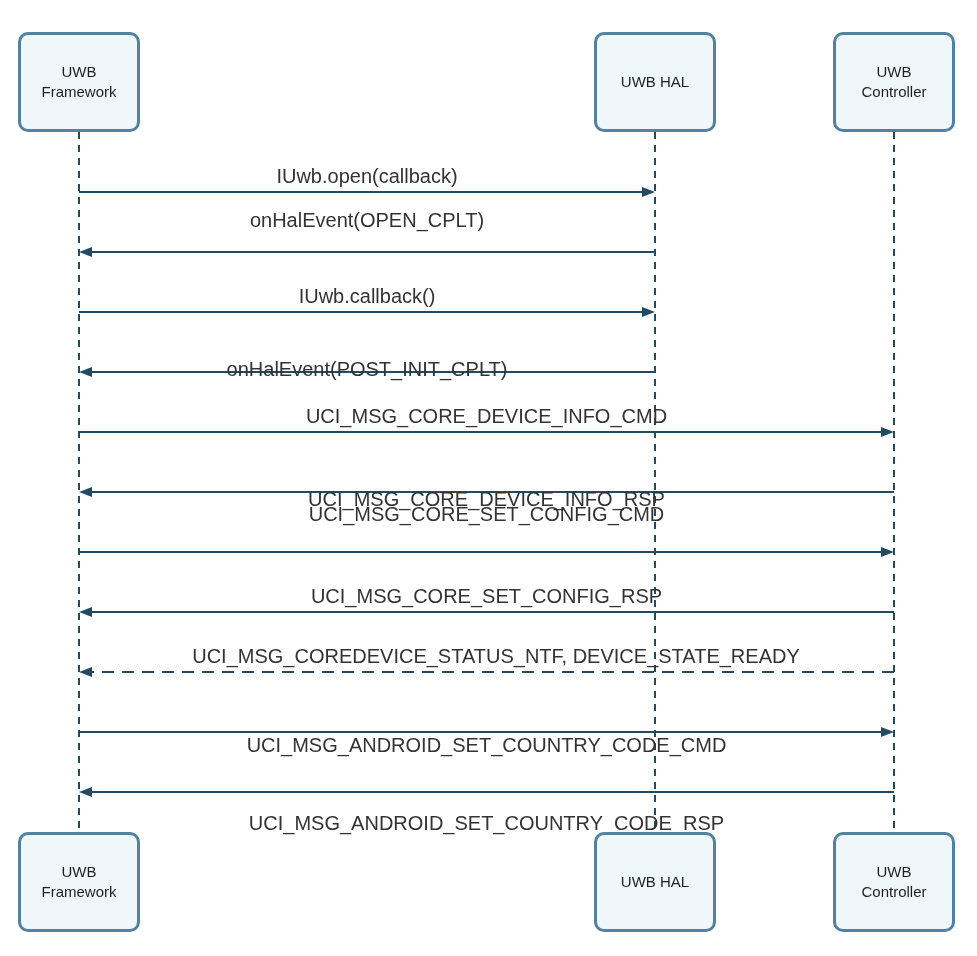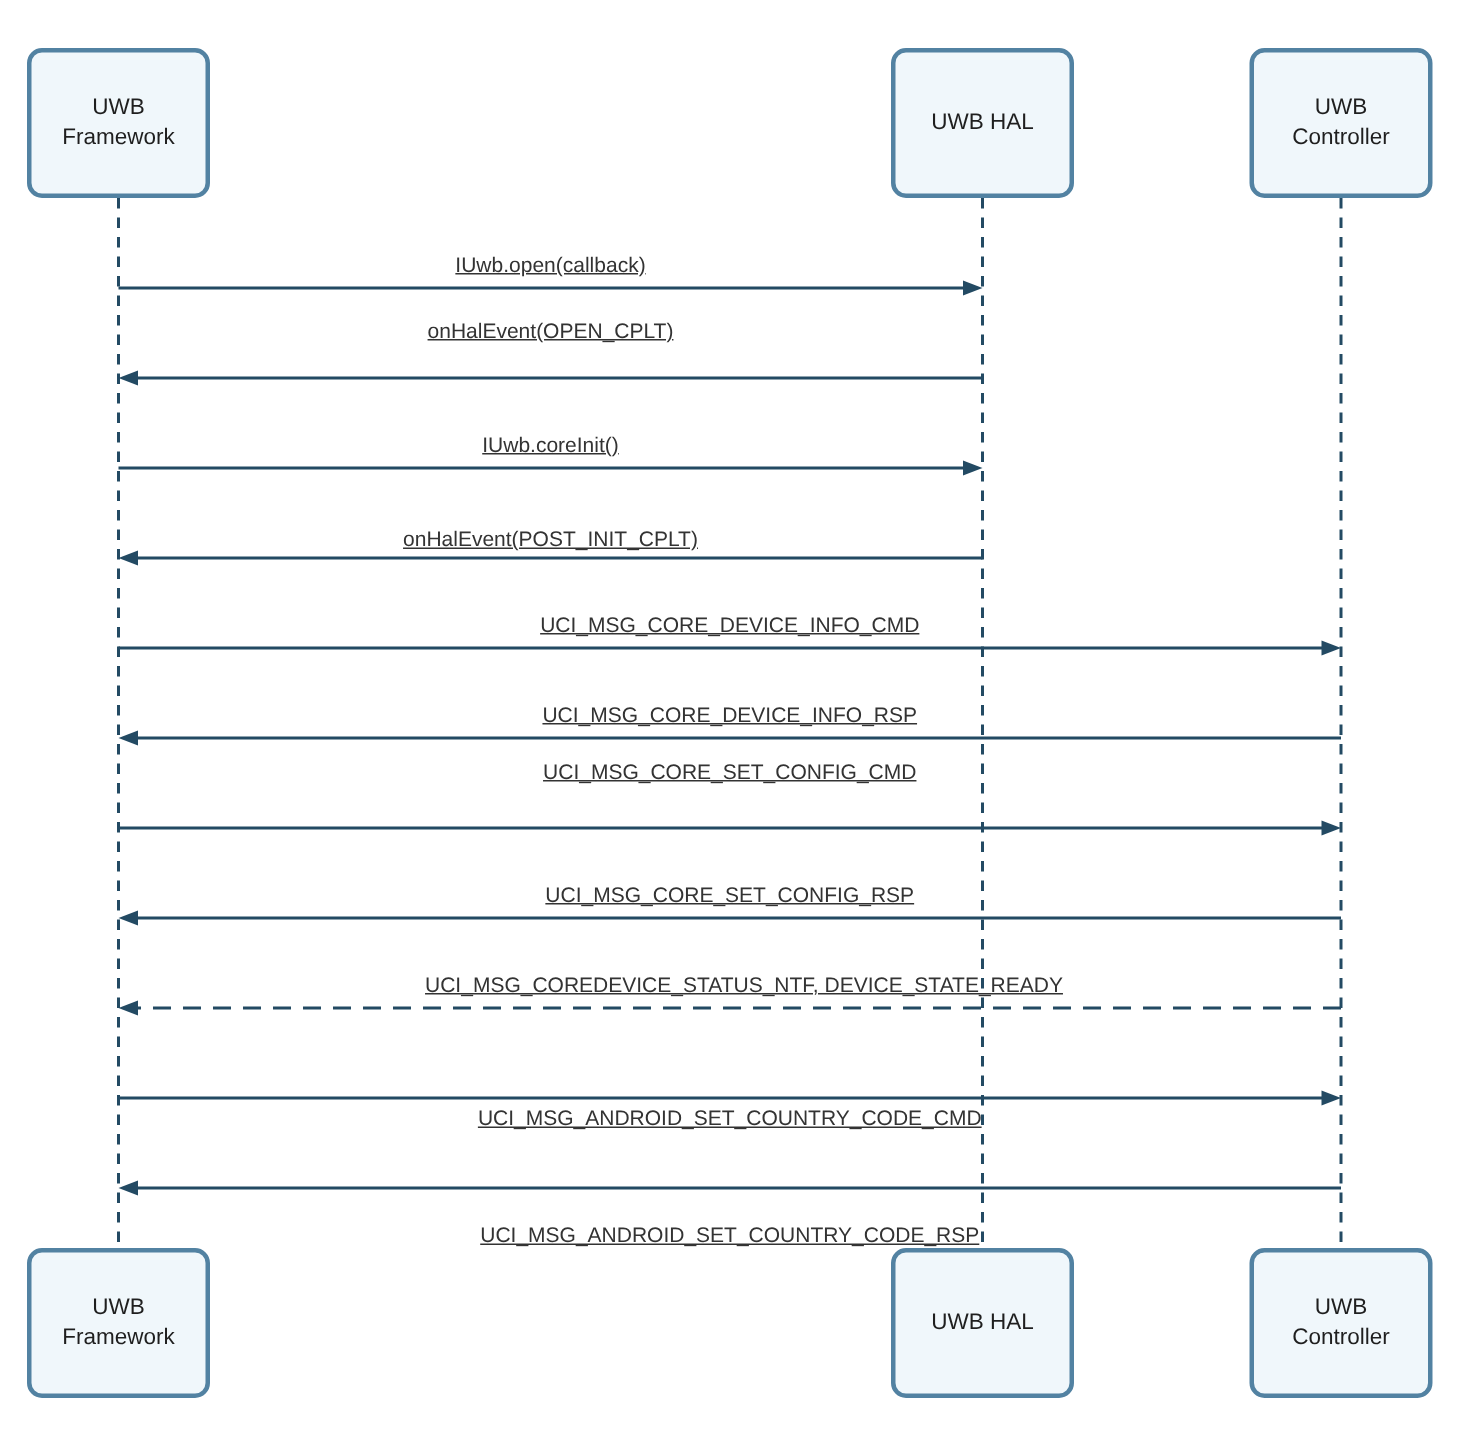--- a/index.html
+++ b/index.html
@@ -37,25 +37,24 @@
     padding: 0 10px;
     font-size: 15px;
     line-height: 1.35;
     color: var(--actor-text, #1f1f1f);
     z-index: 3;
   }
   .message-label {
     position: absolute;
     transform: translateX(-50%);
     white-space: nowrap;
-    font-size: 14px;
+    font-size: 20px;
     line-height: 18px;
     color: var(--label-text, #333333);
     z-index: 2;
-    text-decoration: underline;
   }
 </style>
 </head>
 <body>
 
 <div id="diagram" style="--bg: #ffffff; --box-fill: #f0f7fb; --box-border: #5282a2; --actor-text: #1f1f1f; --label-text: #333333;">
   <svg id="lines-layer" viewBox="0 0 977 956" xmlns="http://www.w3.org/2000/svg">
       <line x1="79" y1="132" x2="79" y2="832" stroke="#234a63" stroke-width="2" stroke-dasharray="7,6"></line>
       <line x1="655" y1="132" x2="655" y2="832" stroke="#234a63" stroke-width="2" stroke-dasharray="7,6"></line>
       <line x1="894" y1="132" x2="894" y2="832" stroke="#234a63" stroke-width="2" stroke-dasharray="7,6"></line>
@@ -98,23 +97,23 @@
       <div class="actor-box" style="left: 833px; top: 32px;">
         <span>UWB Controller</span>
       </div>
       <div class="actor-box" style="left: 833px; top: 832px;">
         <span>UWB Controller</span>
       </div>
     </div>
   <div id="labels-layer">
       <div class="message-label" style="left: 367px; top: 167px;">IUwb.open(callback)</div>
       <div class="message-label" style="left: 367px; top: 211px;">onHalEvent(OPEN_CPLT)</div>
-      <div class="message-label" style="left: 367px; top: 287px;">IUwb.coreInit()</div>
-      <div class="message-label" style="left: 367px; top: 350px;">onHalEvent(POST_INIT_CPLT)</div>
+      <div class="message-label" style="left: 367px; top: 287px;">IUwb.callback()</div>
+      <div class="message-label" style="left: 367px; top: 360px;">onHalEvent(POST_INIT_CPLT)</div>
       <div class="message-label" style="left: 486.5px; top: 407px;">UCI_MSG_CORE_DEVICE_INFO_CMD</div>
-      <div class="message-label" style="left: 486.5px; top: 467px;">UCI_MSG_CORE_DEVICE_INFO_RSP</div>
+      <div class="message-label" style="left: 486.5px; top: 490px;">UCI_MSG_CORE_DEVICE_INFO_RSP</div>
       <div class="message-label" style="left: 486.5px; top: 505px;">UCI_MSG_CORE_SET_CONFIG_CMD</div>
       <div class="message-label" style="left: 486.5px; top: 587px;">UCI_MSG_CORE_SET_CONFIG_RSP</div>
       <div class="message-label" style="left: 496px; top: 647px;">UCI_MSG_COREDEVICE_STATUS_NTF, DEVICE_STATE_READY</div>
       <div class="message-label" style="left: 486.5px; top: 707px; margin-top: 29px;">UCI_MSG_ANDROID_SET_COUNTRY_CODE_CMD</div>
       <div class="message-label" style="left: 486.5px; top: 767px; margin-top: 47px;">UCI_MSG_ANDROID_SET_COUNTRY_CODE_RSP</div>
     </div>
 </div>
 
 </body></html>

